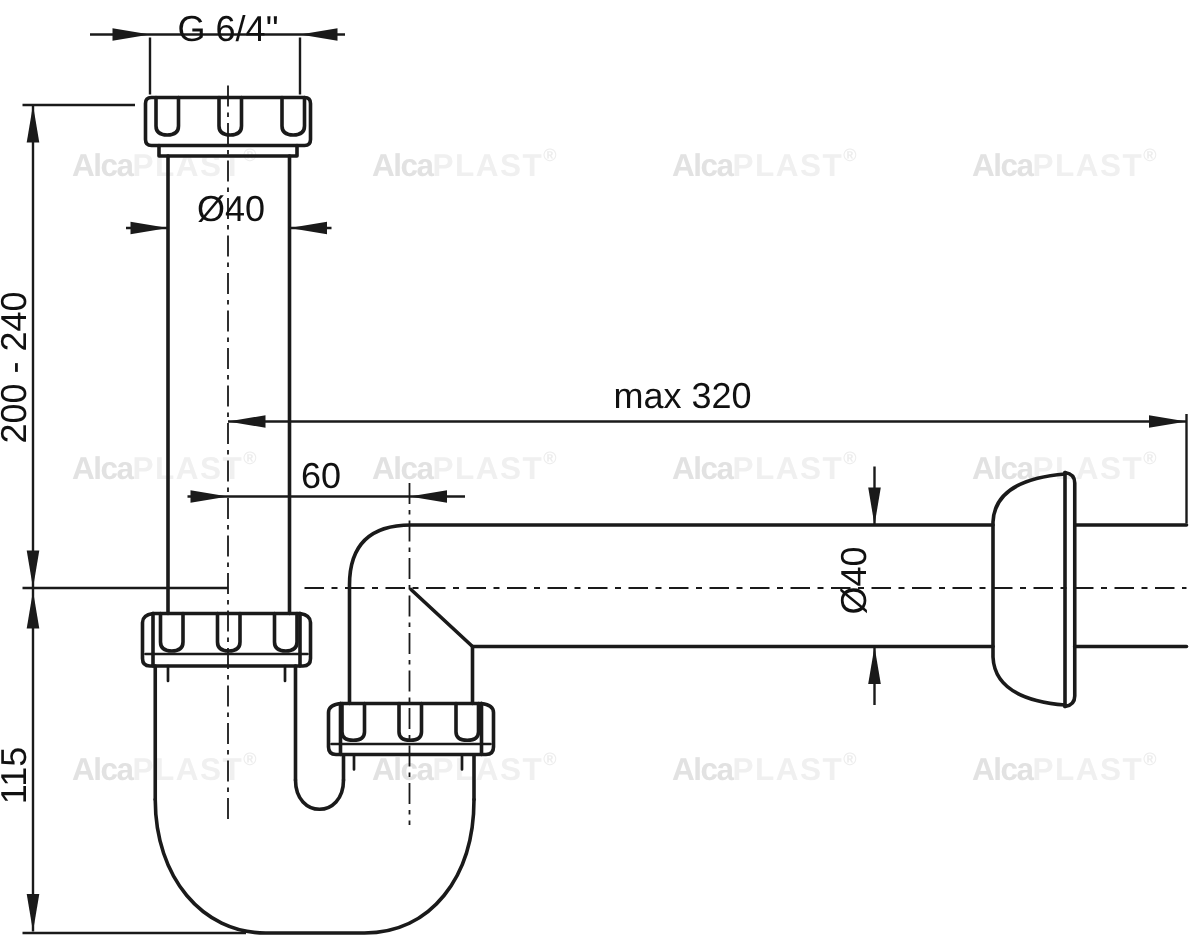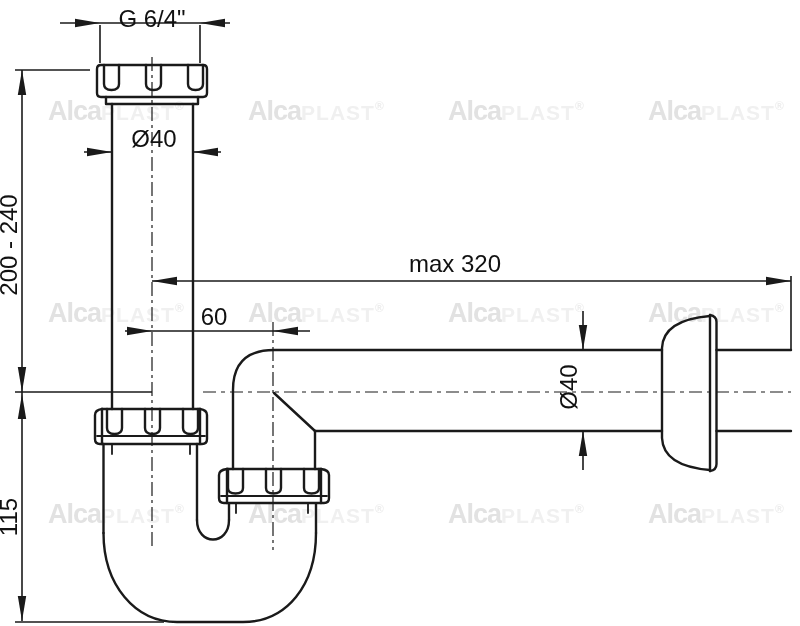--- a/index.html
+++ b/index.html
@@ -1,20 +1,20 @@
 <!DOCTYPE html>
 <html><head>
 <meta charset="utf-8">
 <style>
   html,body{margin:0;padding:0;background:#fff;}
   #stage{position:relative;width:800px;height:626px;background:#fff;overflow:hidden;
          font-family:"Liberation Sans",sans-serif;}
   #wm-layer{position:absolute;left:0;top:0;width:800px;height:626px;z-index:0;}
   .wm{position:absolute;white-space:nowrap;user-select:none;}
-  .wm-a{font-weight:bold;font-size:27px;color:#e2e2e2;letter-spacing:-1px;}
+  .wm-a{font-weight:bold;font-size:21px;color:#e2e2e2;letter-spacing:-1px;}
   .wm-b{font-weight:bold;font-size:21px;color:#f0f0f0;letter-spacing:1px;}
   .wm-r{font-weight:bold;font-size:12px;color:#ededed;vertical-align:10px;}
   svg#drawing{position:absolute;left:0;top:0;z-index:1;}
   .part{fill:none;stroke:#1a1a1a;stroke-width:2.4;stroke-linejoin:round;stroke-linecap:round;}
   .dim{fill:none;stroke:#1a1a1a;stroke-width:1.6;}
   .arrow{fill:#1a1a1a;stroke:none;}
   .cl{fill:none;stroke:#1a1a1a;stroke-width:1.2;stroke-dasharray:14 4 3 4;}
   .clh{fill:none;stroke:#1a1a1a;stroke-width:1.2;stroke-dasharray:13 5 4 5;}
   .lbl{fill:#111;font-family:"Liberation Sans",sans-serif;font-size:24px;}
 </style>

